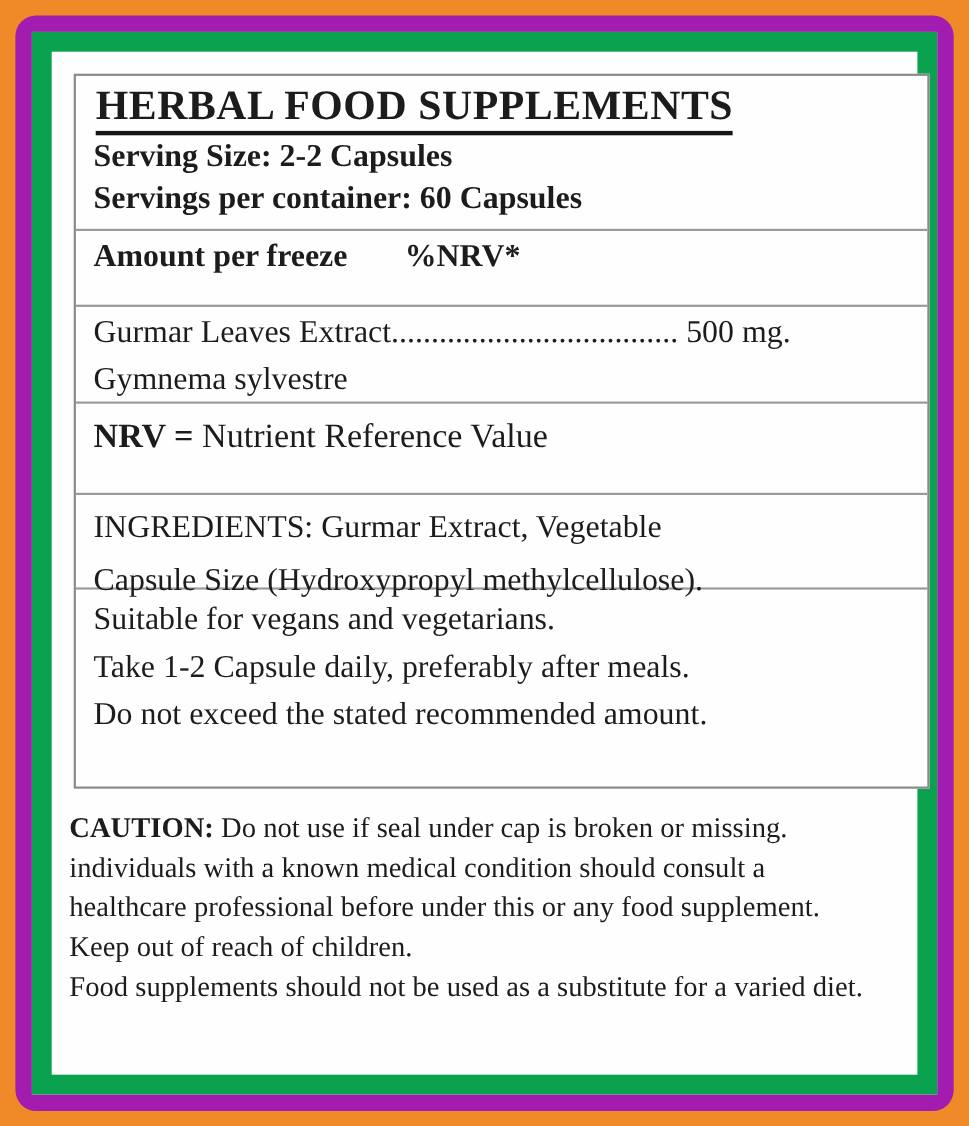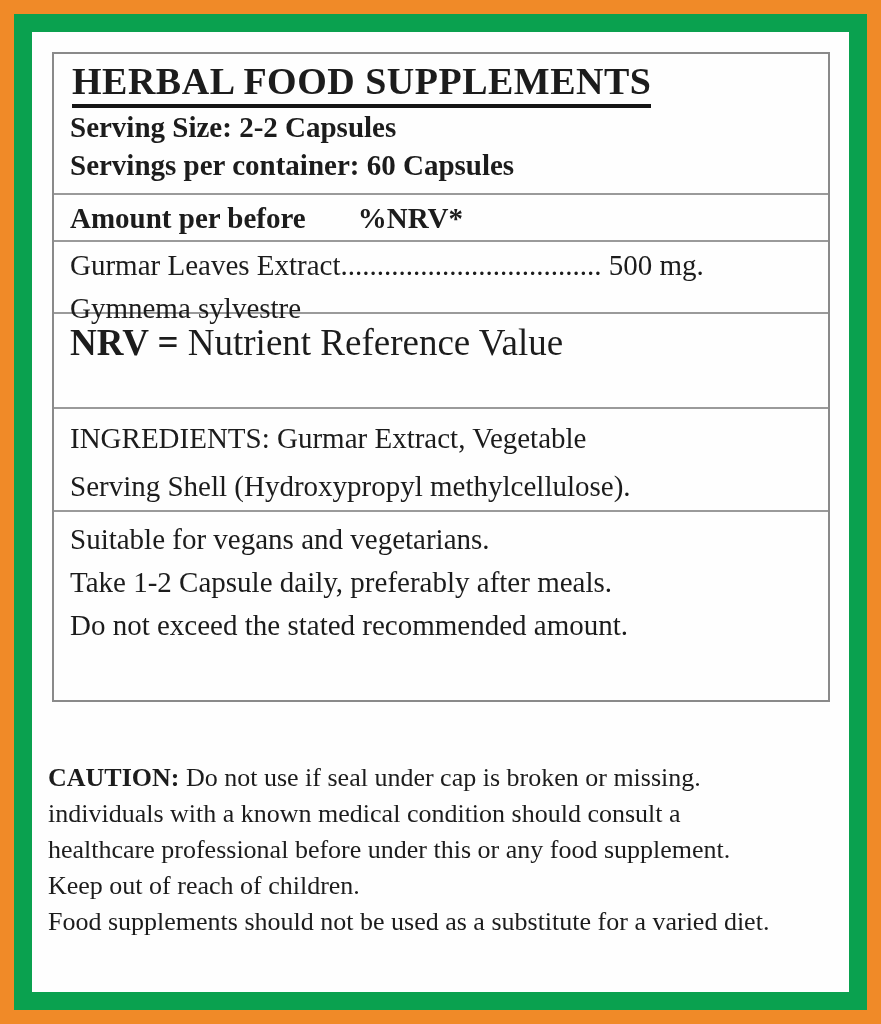--- a/index.html
+++ b/index.html
@@ -12,21 +12,21 @@
   .frame-orange{
     width:881px;height:1024px;
     box-sizing:border-box;
     background:#F08A28;
     padding:14px;
   }
   .frame-cream{
     width:100%;height:100%;
     box-sizing:border-box;
     background:#a21caf;
-    padding:0;
+    padding:15px;
     border-radius:19px;
   }
   .frame-green{
     width:100%;height:100%;
     box-sizing:border-box;
     border:18px solid #0AA14F;
     background:#FEFEFE;
     position:relative;
   }
   .content{
@@ -48,27 +48,27 @@
     font-size:38px;font-weight:bold;
     letter-spacing:.5px;
     line-height:44px;
     border-bottom:4px solid #151515;
     padding-bottom:1px;
     margin-left:2px;
   }
   .serv{font-size:29px;font-weight:bold;line-height:38px;}
   .amount-row{height:47px;font-size:29px;font-weight:bold;line-height:46px;white-space:nowrap;}
   .nrv-col{margin-left:52px;text-align:right;}
-  .nutrient-row{height:72px;font-size:29px;line-height:43px;padding-top:2px;white-space:nowrap;}
-  .nrvnote-row{height:95px;font-size:37px;line-height:43px;padding-top:7px;}
-  .ingr-row{height:103px;font-size:29px;line-height:48px;padding-top:5px;}
+  .nutrient-row{height:88px;font-size:29px;line-height:43px;padding-top:2px;white-space:nowrap;margin-top:22px;}
+  .nrvnote-row{height:83px;font-size:31px;line-height:43px;padding-top:7px;}
+  .ingr-row{height:86px;font-size:29px;line-height:48px;padding-top:5px;}
   .usage-row{height:208px;font-size:29px;line-height:43px;padding-top:6px;}
   .caution{
     position:absolute;
-    left:16px;top:728px;
+    left:16px;top:688px;
     width:800px;
     font-size:26px;line-height:36px;
     white-space:nowrap;
   }
   b{font-weight:bold;}
 </style>
 </head>
 <body>
 
 <div class="frame-orange">
@@ -78,35 +78,35 @@
 
         <div class="panel">
 
           <div class="row hdr-block">
             <span class="title">HERBAL FOOD SUPPLEMENTS</span>
             <div class="serv">Serving Size: 2-2 Capsules</div>
             <div class="serv">Servings per container: 60 Capsules</div>
           </div>
 
           <div class="row amount-row">
-            <span>Amount per before</span><span class="nrv-col">%NRV*</span>
+            <span>Amount per freeze</span><span class="nrv-col">%NRV*</span>
           </div>
 
           <div class="row nutrient-row">
             <div><span>Gurmar Leaves Extract</span><span>....................................</span><span> 500 mg.</span></div>
             <div>Gymnema sylvestre</div>
           </div>
 
           <div class="row nrvnote-row">
             <div><b>NRV =</b><span> Nutrient Reference Value</span></div>
           </div>
 
           <div class="row ingr-row">
             <div>INGREDIENTS: Gurmar Extract, Vegetable</div>
-            <div>Serving Shell (Hydroxypropyl methylcellulose).</div>
+            <div>Capsule Size (Hydroxypropyl methylcellulose).</div>
           </div>
 
           <div class="row usage-row">
             <div>Suitable for vegans and vegetarians.</div>
             <div>Take 1-2 Capsule daily, preferably after meals.</div>
             <div>Do not exceed the stated recommended amount.</div>
           </div>
 
         </div>
 

